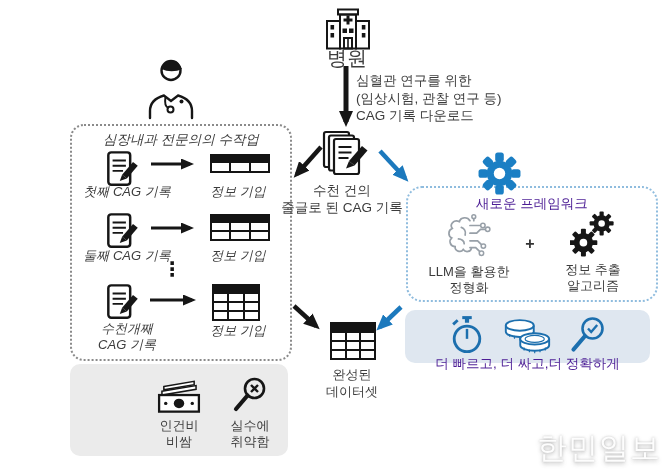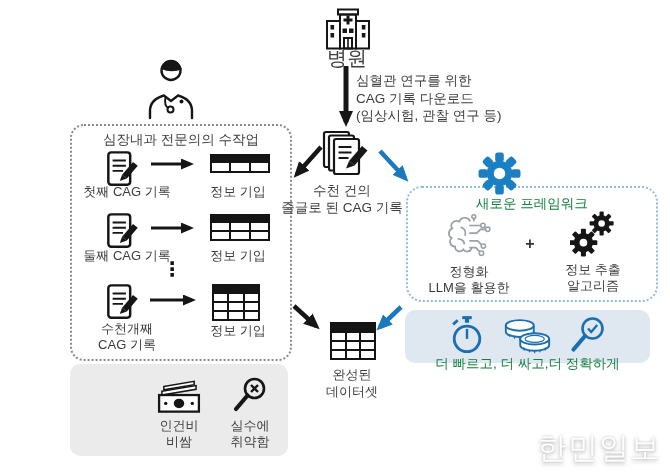--- a/index.html
+++ b/index.html
@@ -1,25 +1,25 @@
 <!DOCTYPE html>
 <html><head>
 <meta charset="utf-8">
 <style>
   html,body{margin:0;padding:0;background:#fff;}
   .canvas{position:relative;width:670px;height:474px;background:#fff;overflow:hidden;
     font-family:"Liberation Sans","DejaVu Sans",sans-serif;color:#3c3c3c;}
   .abs{position:absolute;}
   .txt{font-size:13px;line-height:16px;color:#3c3c3c;text-align:center;}
   .overlay{position:absolute;left:0;top:0;pointer-events:none;}
-  .dash-box{position:absolute;border:2px dotted #8a8a8a;border-radius:14px;background:#fff;}
+  .dash-box{position:absolute;border:2px dotted #8a8a8a;border-radius:14px;background:#fff;font-style:italic;}
   .fw-box{position:absolute;border:2px dotted #8fbcde;border-radius:16px;background:#fff;}
   .panel-gray{position:absolute;background:#ebebeb;border-radius:10px;}
   .panel-blue{position:absolute;background:#dfe7f0;border-radius:10px;}
-  .blue-txt{color:#15803d;}
+  .blue-txt{color:#4c1d95;}
   .tbl{position:absolute;background:#141414;border:2px solid #141414;display:grid;gap:2px;}
   .tbl b{background:#fff;display:block;}
   .tbl .hd{background:#141414;grid-column:1/-1;display:block;}
   .dots{font-size:20px;font-weight:bold;color:#141414;letter-spacing:0;line-height:11px;}
   .watermark{position:absolute;left:531px;top:428px;width:136px;font-size:30px;font-weight:normal;
     color:#fdfdfd;letter-spacing:1px;text-align:center;
     text-shadow:0 2px 4px rgba(110,110,110,0.45),0 0 2px rgba(140,140,140,0.45);}
   .col{position:absolute;text-align:center;}
 </style>
 </head>
@@ -41,22 +41,22 @@
     <rect x="24" y="20.5" width="4.5" height="4.5" fill="#161616"></rect>
     <rect x="5.5" y="17" width="3.6" height="4.5" fill="#161616"></rect>
     <rect x="36.8" y="17" width="3.6" height="4.5" fill="#161616"></rect>
     <rect x="5.5" y="25" width="3.6" height="4.5" fill="#161616"></rect>
     <rect x="36.8" y="25" width="3.6" height="4.5" fill="#161616"></rect>
   </svg>
   <div class="abs txt" style="left:322px;top:50px;width:50px;font-size:20px">병원</div>
 
   <div class="abs" style="left:356px;top:72px;width:175px;font-size:13.5px;line-height:17.5px">
     <div>심혈관 연구를 위한</div>
+    <div>(임상시험, 관찰 연구 등)</div>
     <div>CAG 기록 다운로드</div>
-    <div>(임상시험, 관찰 연구 등)</div>
   </div>
 
   <svg class="abs" style="left:143px;top:56px" width="56" height="64" viewBox="0 0 56 62">
     <circle cx="28" cy="13.5" r="9.5" fill="none" stroke="#161616" stroke-width="2.4"></circle>
     <path d="M19,12 C19,4 30,1 35,6 L39,12 C33,15 24,15 19,12 Z" fill="#161616"></path>
     <path d="M7,61 V54 C7,45 14,40.5 21,38.5 L28,44 L35,38.5 C42,40.5 49,45 49,54 V61" fill="none" stroke="#161616" stroke-width="2.4" stroke-linecap="round"></path>
     <path d="M22.5,40 c-1,6 0,10 3,11" fill="none" stroke="#161616" stroke-width="2"></path>
     <circle cx="27.5" cy="52.5" r="3" fill="none" stroke="#161616" stroke-width="2"></circle>
     <circle cx="38.5" cy="44.5" r="2" fill="#161616"></circle>
   </svg>
@@ -179,22 +179,22 @@
         </g>
         <g fill="#fff" stroke="#98a0a8" stroke-width="1.6">
           <circle cx="39.5" cy="12" r="2.3"></circle>
           <circle cx="44.5" cy="16" r="2.3"></circle>
           <circle cx="40" cy="33.5" r="2.3"></circle>
           <circle cx="38" cy="41" r="2.3"></circle>
           <circle cx="30" cy="2.8" r="2"></circle>
         </g>
       </svg>
       <div class="txt">
+        <div>LLM을 활용한</div>
         <div>정형화</div>
-        <div>LLM을 활용한</div>
       </div>
     </div>
 
     <div class="abs txt" style="left:112px;top:48px;width:20px;font-size:16px;font-weight:bold;color:#333">+</div>
 
     <div class="col" style="left:134px;top:22px;width:102px">
       <svg width="46" height="48" viewBox="0 0 48 50">
         <g fill="#161616">
           <rect x="30.8" y="1.5" width="4.4" height="6" rx="1"></rect>
           <rect x="30.8" y="1.5" width="4.4" height="6" rx="1" transform="rotate(45 33 14)"></rect>

